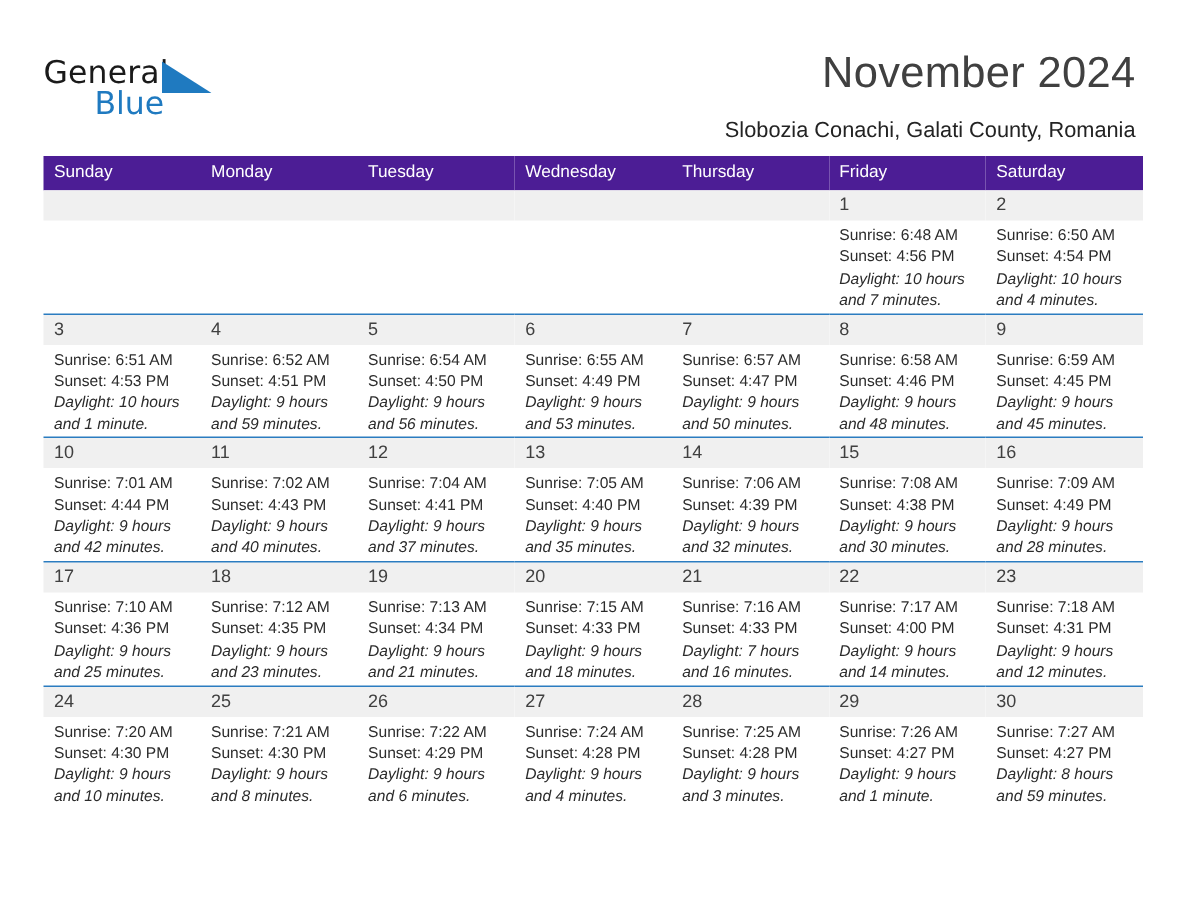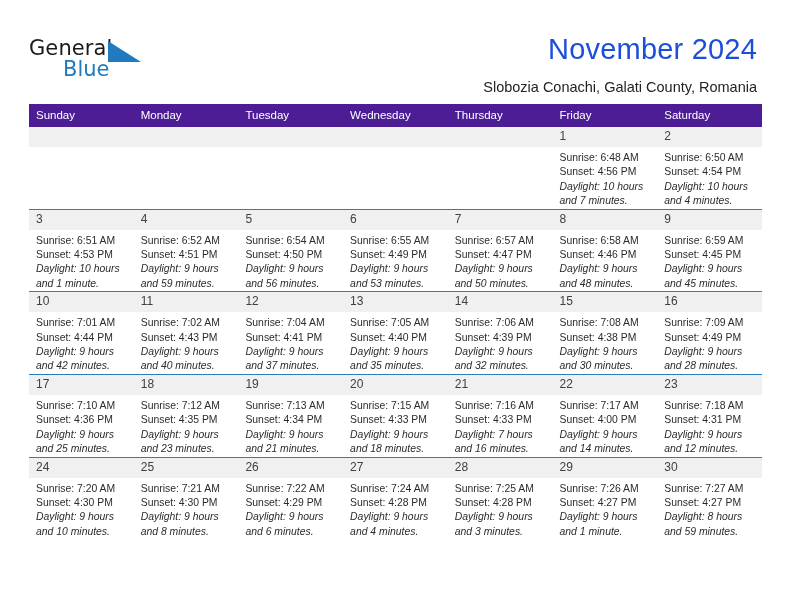--- a/index.html
+++ b/index.html
@@ -63,21 +63,21 @@
     height: 21px;
   }
   .brand-mark svg { display: block; }
 
   .title {
     position: absolute;
     right: 35px;
     top: 33px;
     font-size: 29px;
     font-weight: 400;
-    color: #1d4ed8;
+    color: #404040;
     letter-spacing: 0.2px;
     text-align: right;
     white-space: nowrap;
   }
   .subtitle {
     position: absolute;
     right: 35px;
     top: 79px;
     font-size: 14.5px;
     font-weight: 400;

